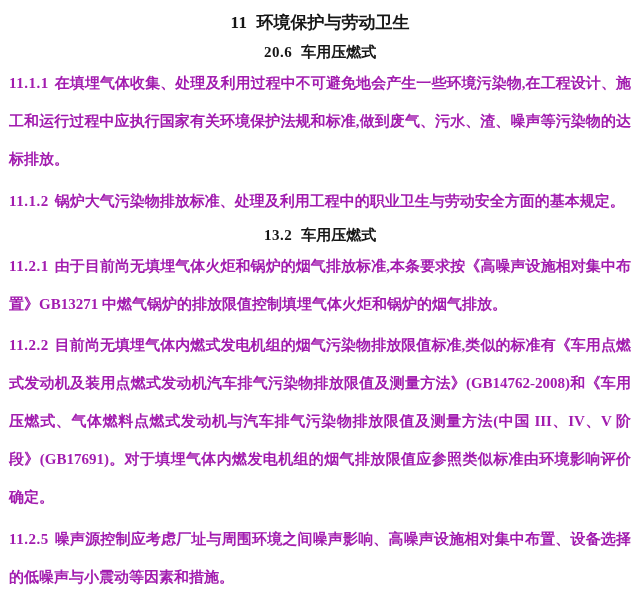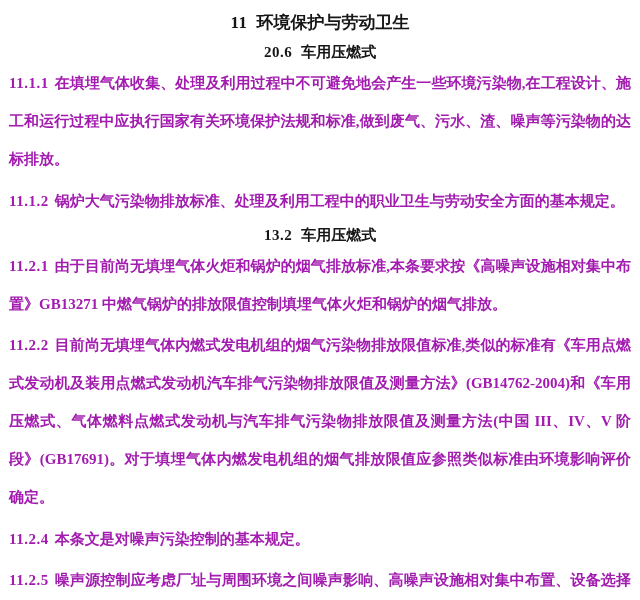--- a/index.html
+++ b/index.html
@@ -81,25 +81,22 @@
 
   <h2 class="section-heading second">
     <span class="heading-num">13.2</span><span>车用压燃式</span>
   </h2>
 
   <p class="clause">
     <span class="clause-num">11.2.1</span><span class="clause-text">由于目前尚无填埋气体火炬和锅炉的烟气排放标准,本条要求按《高噪声设施相对集中布置》GB13271 中燃气锅炉的排放限值控制填埋气体火炬和锅炉的烟气排放。</span>
   </p>
 
   <p class="clause">
-    <span class="clause-num">11.2.2</span><span class="clause-text">目前尚无填埋气体内燃式发电机组的烟气污染物排放限值标准,类似的标准有《车用点燃式发动机及装用点燃式发动机汽车排气污染物排放限值及测量方法》(GB14762-2004)和《车用压燃式、气体燃料点燃式发动机与汽车排气污染物排放限值及测量方法(中国 III、IV、V 阶段》(GB17691)。对于填埋气体内燃发电机组的烟气排放限值应参照类似标准由环境影响评价确定。</span>
+    <span class="clause-num">11.2.2</span><span class="clause-text">目前尚无填埋气体内燃式发电机组的烟气污染物排放限值标准,类似的标准有《车用点燃式发动机及装用点燃式发动机汽车排气污染物排放限值及测量方法》(GB14762-2008)和《车用压燃式、气体燃料点燃式发动机与汽车排气污染物排放限值及测量方法(中国 III、IV、V 阶段》(GB17691)。对于填埋气体内燃发电机组的烟气排放限值应参照类似标准由环境影响评价确定。</span>
   </p>
 
 
-  <p class="clause">
-    <span class="clause-num">11.2.4</span><span class="clause-text">本条文是对噪声污染控制的基本规定。</span>
-  </p>
 
   <p class="clause">
     <span class="clause-num">11.2.5</span><span class="clause-text">噪声源控制应考虑厂址与周围环境之间噪声影响、高噪声设施相对集中布置、设备选择的低噪声与小震动等因素和措施。</span>
   </p>
 
 </div>
 
 </body></html>

